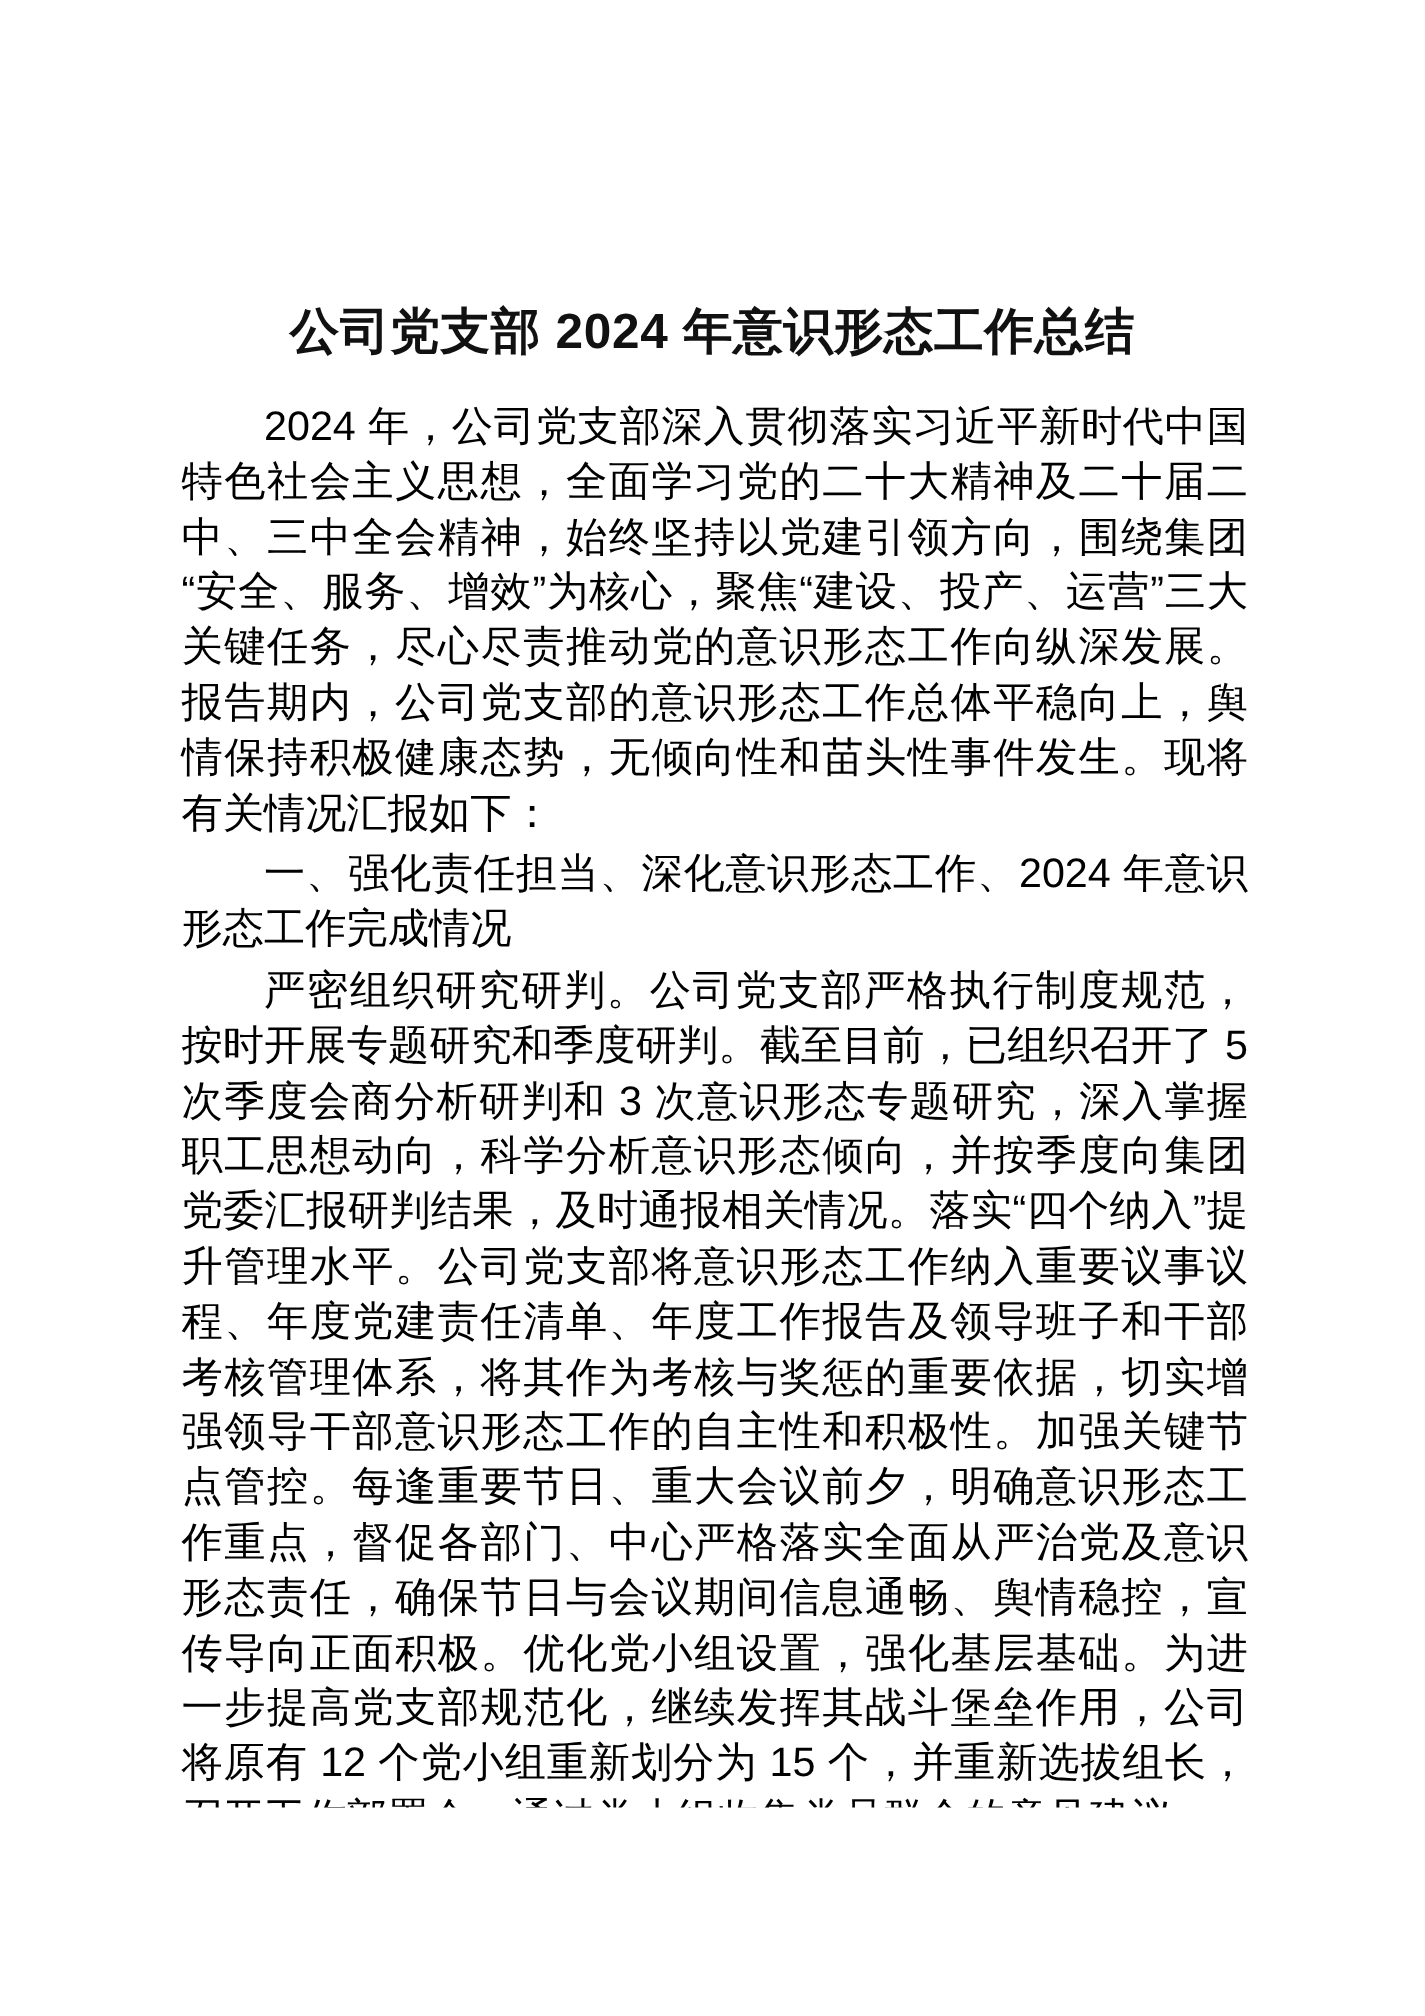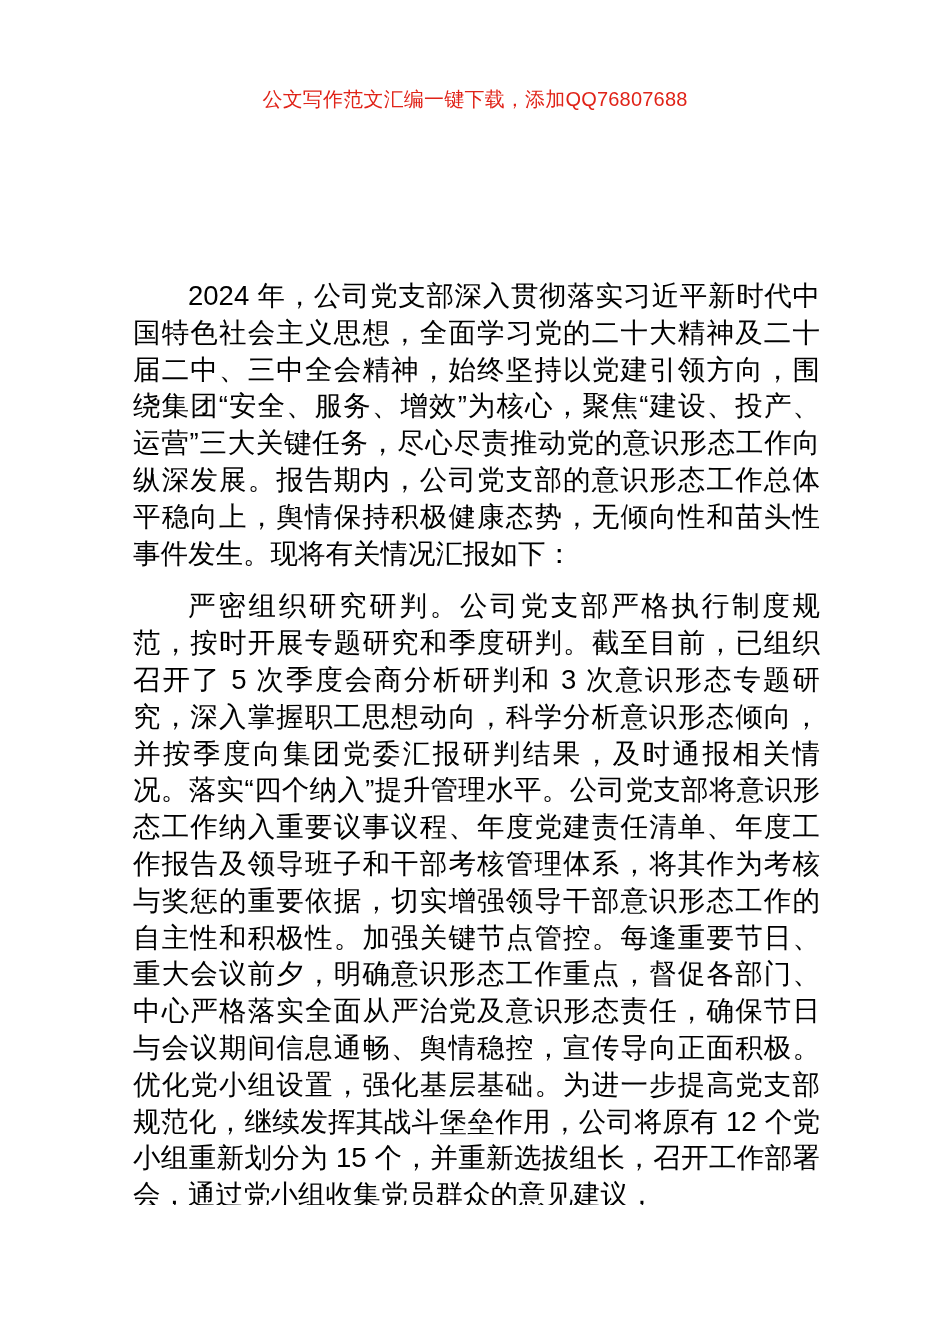--- a/index.html
+++ b/index.html
@@ -52,21 +52,21 @@
     white-space: nowrap;
   }
   
   .body-block {
     position: absolute;
     top: 262px;
     left: 117px;
     width: 719px;
   }
   p.para {
-    margin: 16px;
+    margin: 4px;
     font-size: 27.5px;
     line-height: 36.8px;
     text-align: justify;
     text-justify: inter-ideograph;
     text-align-last: left;
     letter-spacing: 0px;
     color: #000000;
     word-break: break-all;
   }
   p.para.indent {
@@ -81,27 +81,28 @@
     overflow: hidden;
   }
 </style>
 </head>
 <body>
 
 <div class="page">
 
   <div class="clipper">
 
-    <div class="promo-header">公文写作范文汇编一键下载，添加QQ76807688</div>
 
+    <h1 class="doc-title">公司党支部 2024 年意识形态工作总结</h1>
 
     <div class="body-block">
 
       <p class="para indent">2024 年，公司党支部深入贯彻落实习近平新时代中国特色社会主义思想，全面学习党的二十大精神及二十届二中、三中全会精神，始终坚持以党建引领方向，围绕集团“安全、服务、增效”为核心，聚焦“建设、投产、运营”三大关键任务，尽心尽责推动党的意识形态工作向纵深发展。报告期内，公司党支部的意识形态工作总体平稳向上，舆情保持积极健康态势，无倾向性和苗头性事件发生。现将有关情况汇报如下：</p>
 
+      <p class="para indent">一、强化责任担当、深化意识形态工作、2024 年意识形态工作完成情况</p>
 
 
       <p class="para indent">严密组织研究研判。公司党支部严格执行制度规范，按时开展专题研究和季度研判。截至目前，已组织召开了 5 次季度会商分析研判和 3 次意识形态专题研究，深入掌握职工思想动向，科学分析意识形态倾向，并按季度向集团党委汇报研判结果，及时通报相关情况。落实“四个纳入”提升管理水平。公司党支部将意识形态工作纳入重要议事议程、年度党建责任清单、年度工作报告及领导班子和干部考核管理体系，将其作为考核与奖惩的重要依据，切实增强领导干部意识形态工作的自主性和积极性。加强关键节点管控。每逢重要节日、重大会议前夕，明确意识形态工作重点，督促各部门、中心严格落实全面从严治党及意识形态责任，确保节日与会议期间信息通畅、舆情稳控，宣传导向正面积极。优化党小组设置，强化基层基础。为进一步提高党支部规范化，继续发挥其战斗堡垒作用，公司将原有 12 个党小组重新划分为 15 个，并重新选拔组长，召开工作部署会，通过党小组收集党员群众的意见建议，</p>
 
     </div>
 
   </div>
 
 </div>
 

